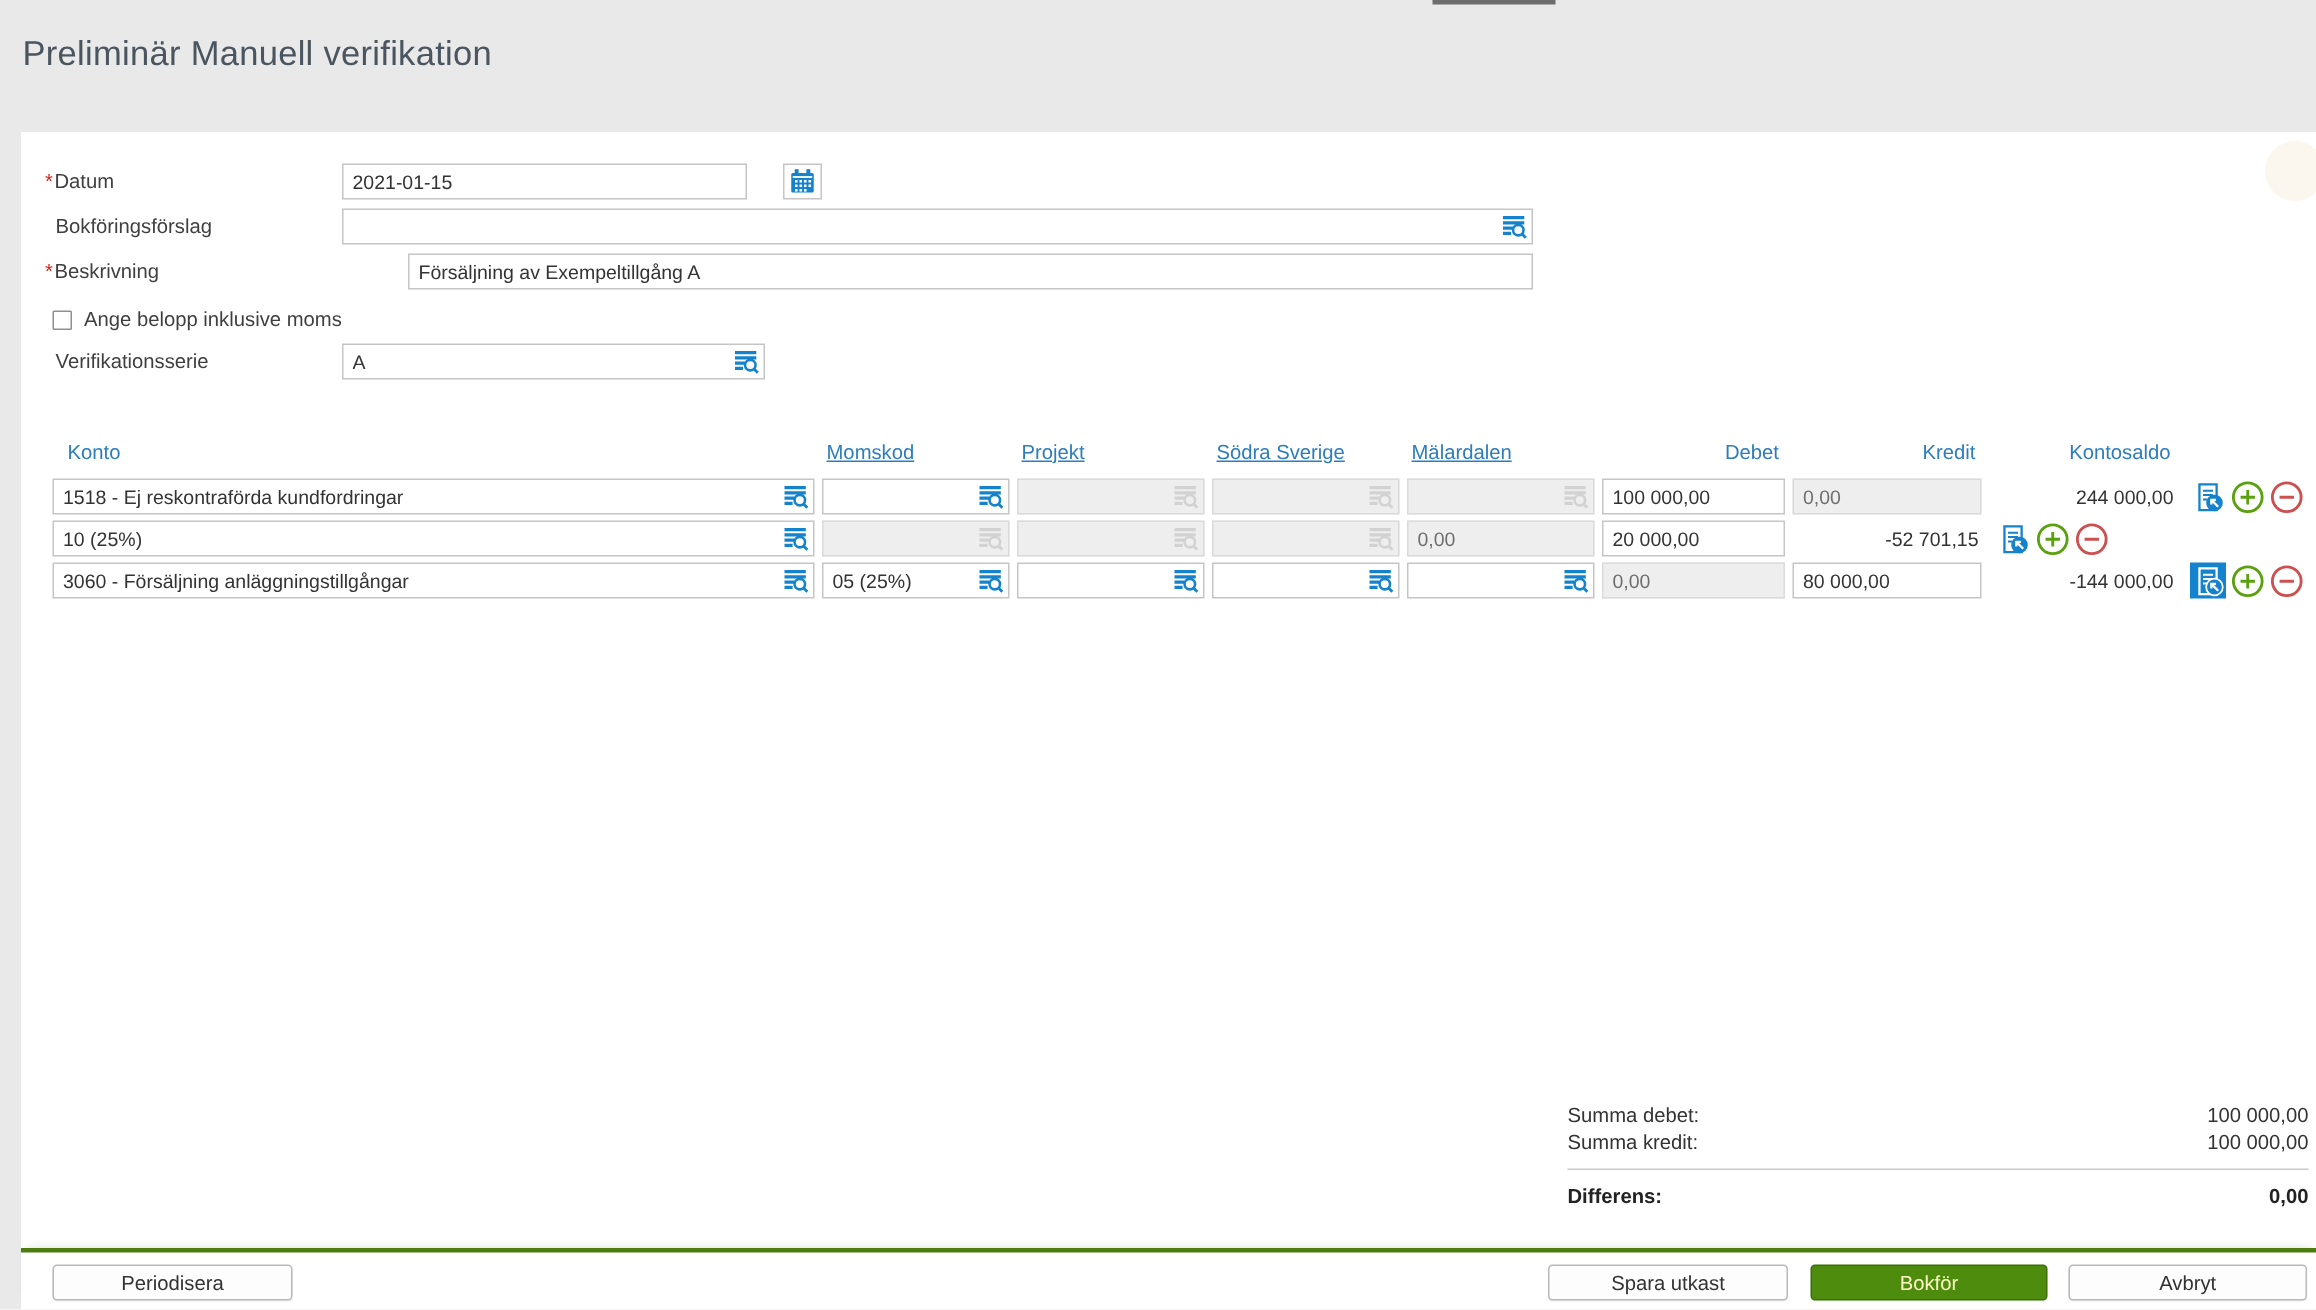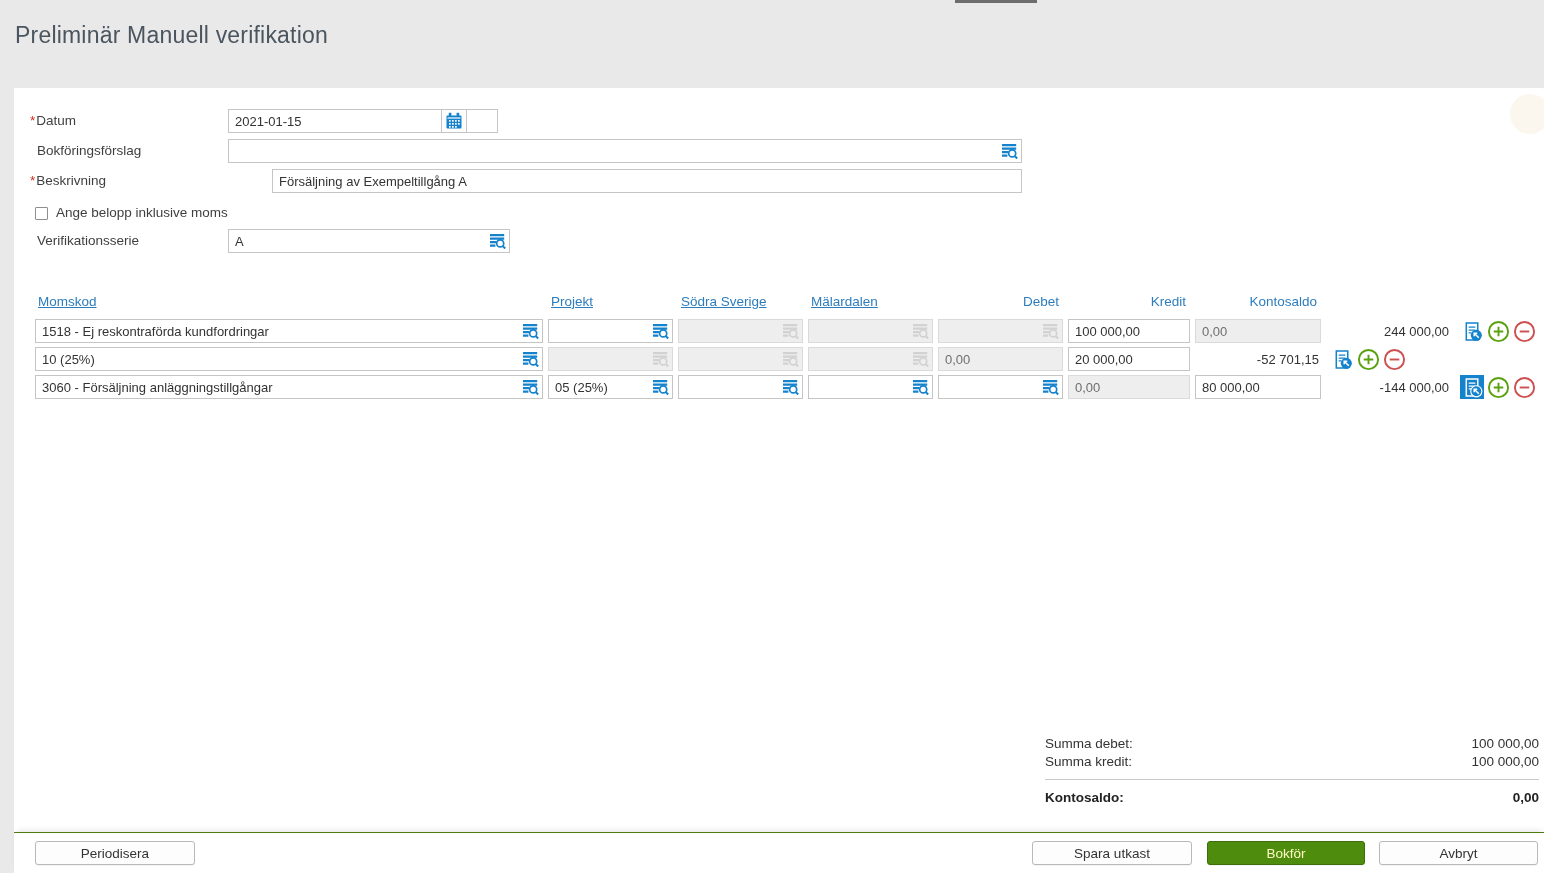--- a/index.html
+++ b/index.html
@@ -58,21 +58,21 @@
 
   
   .summary { position:absolute; left:1031px; top:647px; width:494px; font-size:13.5px; color:#333; }
   .sumline { display:flex; justify-content:space-between; line-height:18px; }
   .sumdiv { border-top:1px solid #c9c9c9; margin:8px 0 9px 0; }
   .sumline.bold { font-weight:bold; color:#222; }
 
   
   .footer {
     position:absolute; left:14px; right:0; bottom:0; height:41px; background:#fff;
-    border-top:1px solid #4d7c0f; box-shadow:0 -4px 6px -3px rgba(0,0,0,.12);
+    border-top:3px solid #4d7c0f; box-shadow:0 -4px 6px -3px rgba(0,0,0,.12);
   }
   .btn {
     position:absolute; top:8px; height:24px; border:1px solid #b9b9b9; border-radius:3px;
     background:#fdfdfd; font-family:"Liberation Sans", sans-serif; font-size:13.5px; color:#333;
     cursor:pointer; box-shadow:0 1px 1px rgba(0,0,0,.05);
   }
   .btn-periodisera { left:21px; width:160px; }
   .btn-spara { left:1018px; width:160px; }
   .btn-bokfor { left:1193px; width:158px; background:#4e8c0e; border-color:#3c6e09; color:#fef9c3; }
   .btn-avbryt { left:1365px; width:159px; }
@@ -95,21 +95,21 @@
 </svg>
 
 <div class="top-artifact"></div>
 
 <h1 class="page-title">Preliminär Manuell verifikation</h1>
 
 <div class="panel">
   <div class="help-bubble"></div>
 
   <label class="form-label req-label" style="top:21px"><span class="req">*</span><span>Datum</span></label>
-  <div class="iwrap" style="left:214px; top:21px; width:239px;">
+  <div class="iwrap" style="left:214px; top:21px; width:320px;">
     <input class="input" style="width: 270px;" value="2021-01-15">
     <span class="cal-btn">
       <svg width="18" height="18" viewBox="0 0 18 18">
         <rect x="1.5" y="3.4" width="15" height="13" rx="1" fill="#1482cc"></rect>
         <rect x="3.8" y="0.8" width="2.6" height="4" fill="#1482cc"></rect>
         <rect x="11.6" y="0.8" width="2.6" height="4" fill="#1482cc"></rect>
         <rect x="2.5" y="5.4" width="13" height="1.2" fill="#ffffff"></rect>
         <g fill="#ffffff">
           <rect x="4" y="8" width="1.7" height="1.7"></rect>
             <rect x="7" y="8" width="1.7" height="1.7"></rect>
@@ -147,20 +147,21 @@
 
   <label class="form-label" style="top:141px">Verifikationsserie</label>
   <div class="iwrap has-icon" style="left:214px; top:141px; width:282px;">
     <input class="input" value="A" style="">
     <svg class="licon" width="17" height="17" viewBox="0 0 17 17" stroke="#1482cc">
         <use href="#ic-lookup"></use>
       </svg>
   </div>
 
   <div class="thead vgrid">
+    <div class="h h-konto">Konto</div>
     <div class="h h-left">Momskod</div>
     <div class="h h-left">Projekt</div>
     <div class="h h-left">Södra Sverige</div>
     <div class="h h-left">Mälardalen</div>
     <div class="h h-right">Debet</div>
     <div class="h h-right">Kredit</div>
     <div class="h h-right">Kontosaldo</div>
     <div class="h"></div>
   </div>
 
@@ -301,21 +302,21 @@
     <div class="sumline">
       <span>Summa debet:</span>
       <span>100 000,00</span>
     </div>
     <div class="sumline">
       <span>Summa kredit:</span>
       <span>100 000,00</span>
     </div>
     <div class="sumdiv"></div>
     <div class="sumline bold">
-      <span>Kontosaldo:</span>
+      <span>Differens:</span>
       <span>0,00</span>
     </div>
   </div>
 </div>
 
 <div class="footer">
   <button class="btn btn-periodisera">Periodisera</button>
   <button class="btn btn-spara">Spara utkast</button>
   <button class="btn btn-bokfor">Bokför</button>
   <button class="btn btn-avbryt">Avbryt</button>

